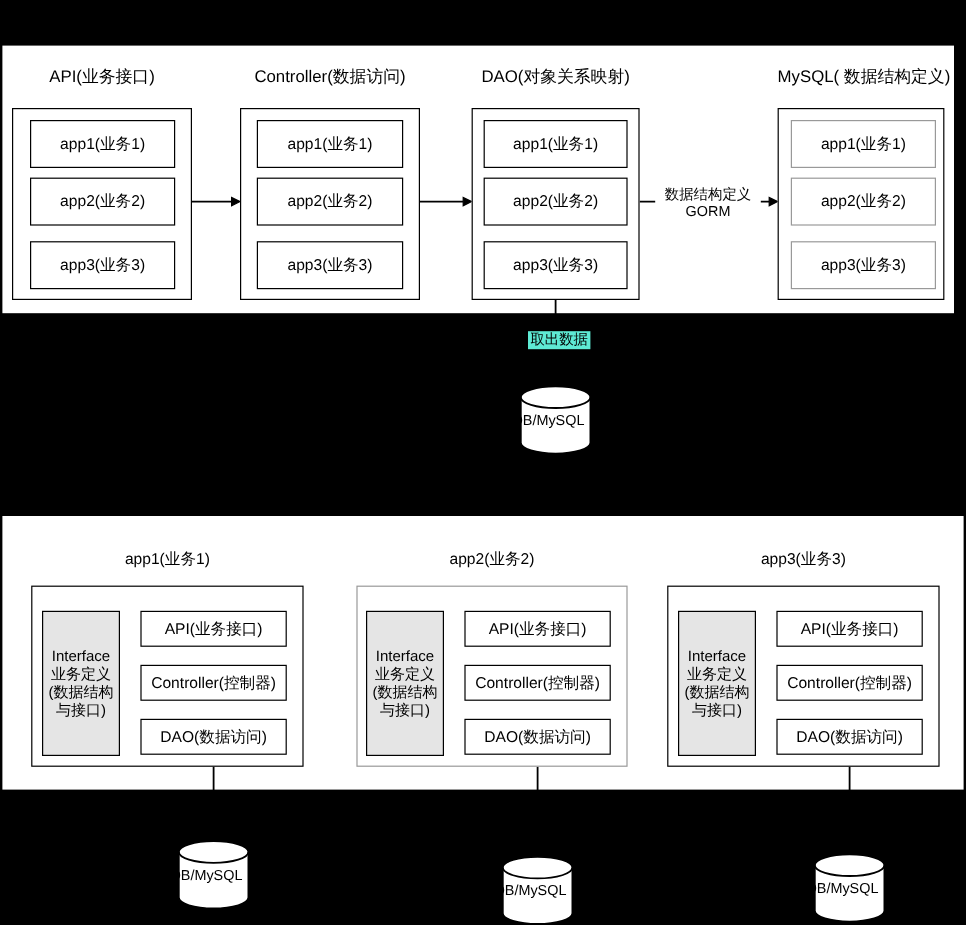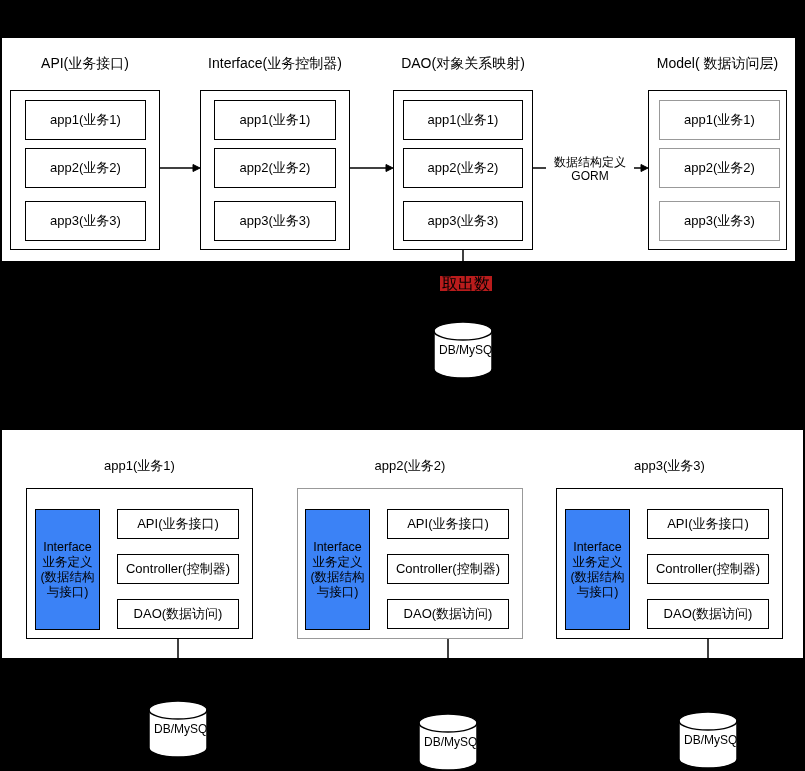--- a/index.html
+++ b/index.html
@@ -23,36 +23,36 @@
     border:1.5px solid #000;
   }
   .outer.z3 { z-index:3; }
   .app-box, .flow-box {
     position:absolute; z-index:4; background:#fff; box-sizing:border-box;
     border:1.4px solid #000; display:flex; align-items:center; justify-content:center;
     font-size:13px; white-space:nowrap; overflow:hidden;
   }
   .gray { border-color:#999999 !important; }
   .iface-box {
-    position:absolute; z-index:4; background:#3b82f6; box-sizing:border-box;
+    position:absolute; z-index:4; background:#e5e5e5; box-sizing:border-box;
     border:1.4px solid #000; display:flex; align-items:center; justify-content:center;
     text-align:center; font-size:12.5px; line-height:15px; white-space:pre-line;
   }
   .edge-label {
     position:absolute; z-index:5; background:#ffffff; text-align:center;
     font-size:12px; line-height:14px;
   }
   .chip {
-    position:absolute; z-index:5; background:#b91c1c; color:#000;
-    font-size:16px; line-height:15px; text-align:center;
+    position:absolute; z-index:5; background:#5eead4; color:#000;
+    font-size:12px; line-height:15px; text-align:center;
   }
   .db { position:absolute; z-index:5; width:60px; height:58px; }
   .db-label {
     position:absolute; left:-6px; right:-6px; top:22px; z-index:6;
-    text-align:right; font-size:12px; white-space:nowrap;
+    text-align:left; font-size:12px; white-space:nowrap;
   }
 </style>
 </head>
 <body>
 
 <div class="panel" style="left:2px; top:38px; width:793px; height:223px;"></div>
 <div class="panel" style="left:2px; top:430px; width:801px; height:228px;"></div>
 
 <svg class="overlay" width="805" height="771">
 
@@ -107,23 +107,23 @@
     <polygon points="704.5,592 711.5,592 708,599"></polygon>
   </g>
   <g>
     <line x1="647" y1="614" x2="639" y2="614"></line>
     <polygon points="639,610.5 639,617.5 632,614"></polygon>
   </g>
   <line x1="708" y1="629" x2="708" y2="712"></line>
 </svg>
 
 <div class="col-title" style="left:10px; top:55px; width:150px;">API(业务接口)</div>
-<div class="col-title" style="left:200px; top:55px; width:150px;">Interface(业务控制器)</div>
+<div class="col-title" style="left:200px; top:55px; width:150px;">Controller(数据访问)</div>
 <div class="col-title" style="left:393px; top:55px; width:140px;">DAO(对象关系映射)</div>
-<div class="col-title" style="left:648px; top:55px; width:139px;">Model( 数据访问层)</div>
+<div class="col-title" style="left:648px; top:55px; width:139px;">MySQL( 数据结构定义)</div>
 
 <div class="outer z3" style="left:10px; top:90px; width:150px; height:160px;"></div>
 <div class="outer z3" style="left:200px; top:90px; width:150px; height:160px;"></div>
 <div class="outer z3" style="left:393px; top:90px; width:140px; height:160px;"></div>
 <div class="outer z3" style="left:648px; top:90px; width:139px; height:160px;"></div>
 
 <div class="app-box" style="left:25px; top:100px; width:121px; height:40px;">app1(业务1)</div>
 <div class="app-box" style="left:25px; top:148px; width:121px; height:40px;">app2(业务2)</div>
 <div class="app-box" style="left:25px; top:201px; width:121px; height:40px;">app3(业务3)</div>
 

